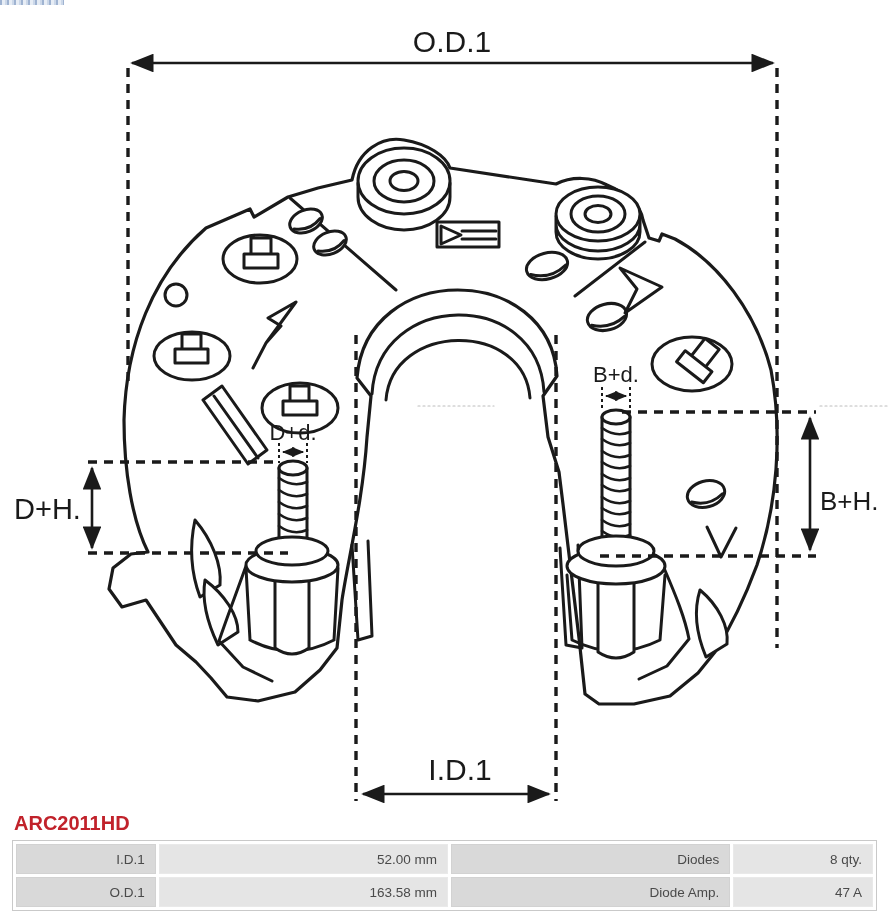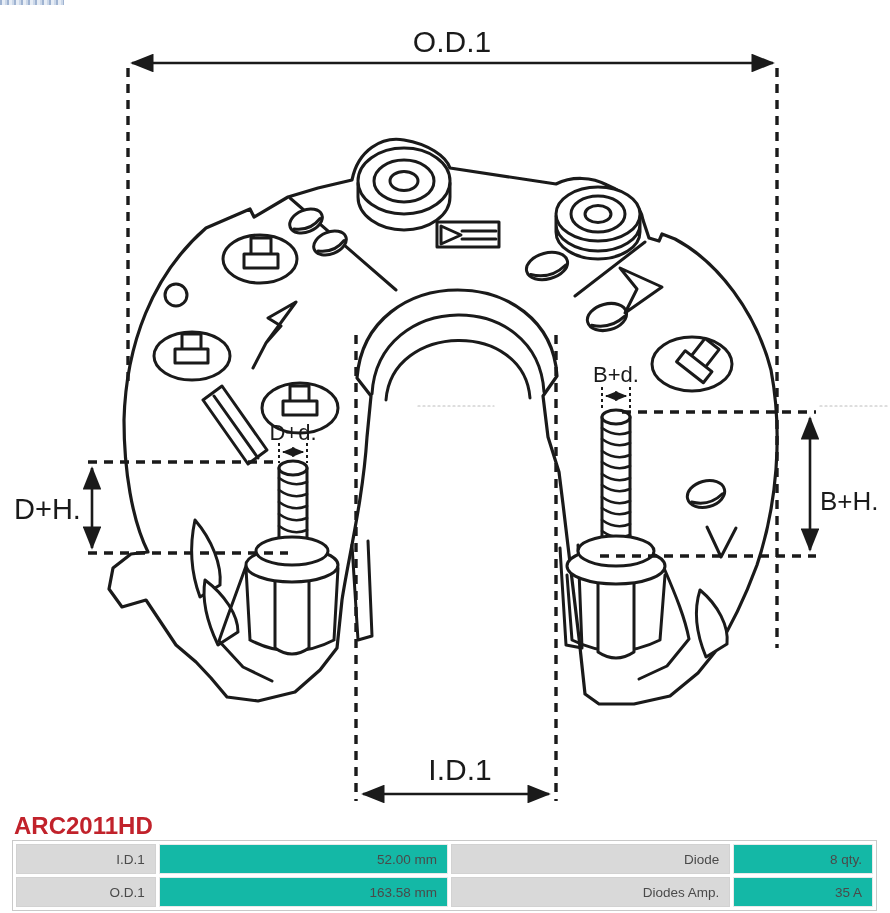--- a/index.html
+++ b/index.html
@@ -2,27 +2,27 @@
 <html><head>
 <meta charset="utf-8">
 <style>
   html,body{margin:0;padding:0;background:#fff;}
   .page{position:relative;width:890px;height:913px;background:#fff;overflow:hidden;
         font-family:"Liberation Sans",sans-serif;}
   .logo-fragment{position:absolute;left:0;top:0;width:64px;height:5px;
         background:repeating-linear-gradient(90deg,#9fb3d1 0 2px,#e7edf5 2px 5px,#ccd8e9 5px 7px);}
   svg.drawing{position:absolute;left:0;top:0;}
   svg.drawing text{fill:#1a1a1a;font-family:"Liberation Sans",sans-serif;}
-  .part-number{position:absolute;left:14px;top:812px;font-size:24px;font-weight:bold;
+  .part-number{position:absolute;left:14px;top:812px;font-size:20px;font-weight:bold;
         color:#c1222b;cursor:pointer;}
   table.spec{position:absolute;left:12px;top:840px;width:865px;border-collapse:separate;
         border-spacing:3px;background:#fff;border:1px solid #c9c9c9;}
   table.spec td{padding:5px 10px;font-size:13.5px;color:#4a4a4a;text-align:right;height:18px;}
   table.spec td.lbl{background:#d9d9d9;border:1px solid #d2d2d2;}
-  table.spec td.val{background:#14b8a6;border:1px solid #e9e9e9;}
+  table.spec td.val{background:#e5e5e5;border:1px solid #e9e9e9;}
 </style>
 </head>
 <body>
 
 <div class="page">
 
   <div class="logo-fragment"></div>
 
   <svg class="drawing" width="890" height="808" viewBox="0 0 890 808">
     <defs>
@@ -231,25 +231,25 @@
     <colgroup>
         <col style="width:140px">
         <col style="width:290px">
         <col style="width:280px">
         <col style="width:140px">
       </colgroup>
     <tbody>
       <tr>
         <td class="lbl">I.D.1</td>
         <td class="val">52.00 mm</td>
-        <td class="lbl">Diode</td>
+        <td class="lbl">Diodes</td>
         <td class="val">8 qty.</td>
       </tr>
       <tr>
         <td class="lbl">O.D.1</td>
         <td class="val">163.58 mm</td>
-        <td class="lbl">Diodes Amp.</td>
-        <td class="val">35 A</td>
+        <td class="lbl">Diode Amp.</td>
+        <td class="val">47 A</td>
       </tr>
     </tbody>
   </table>
 
 </div>
 
 </body></html>

